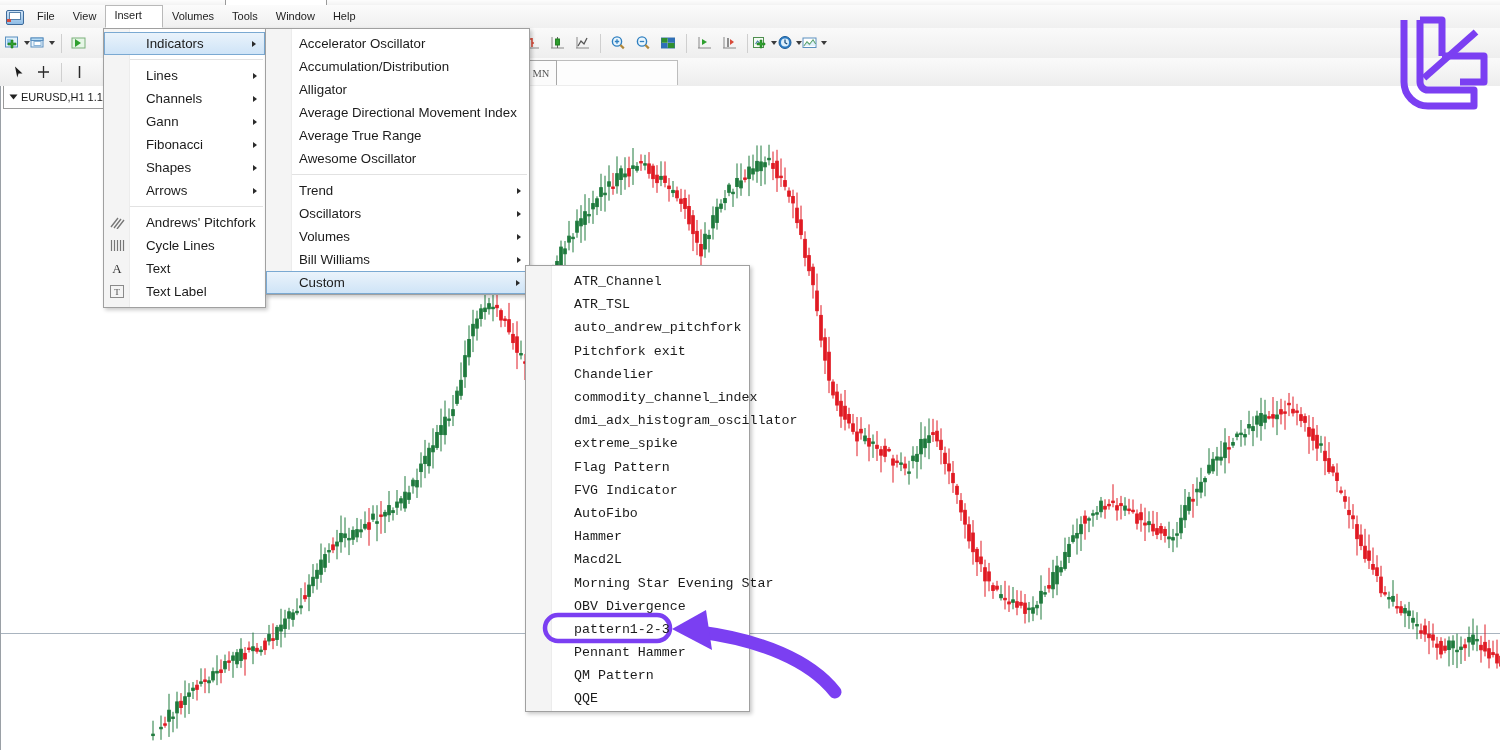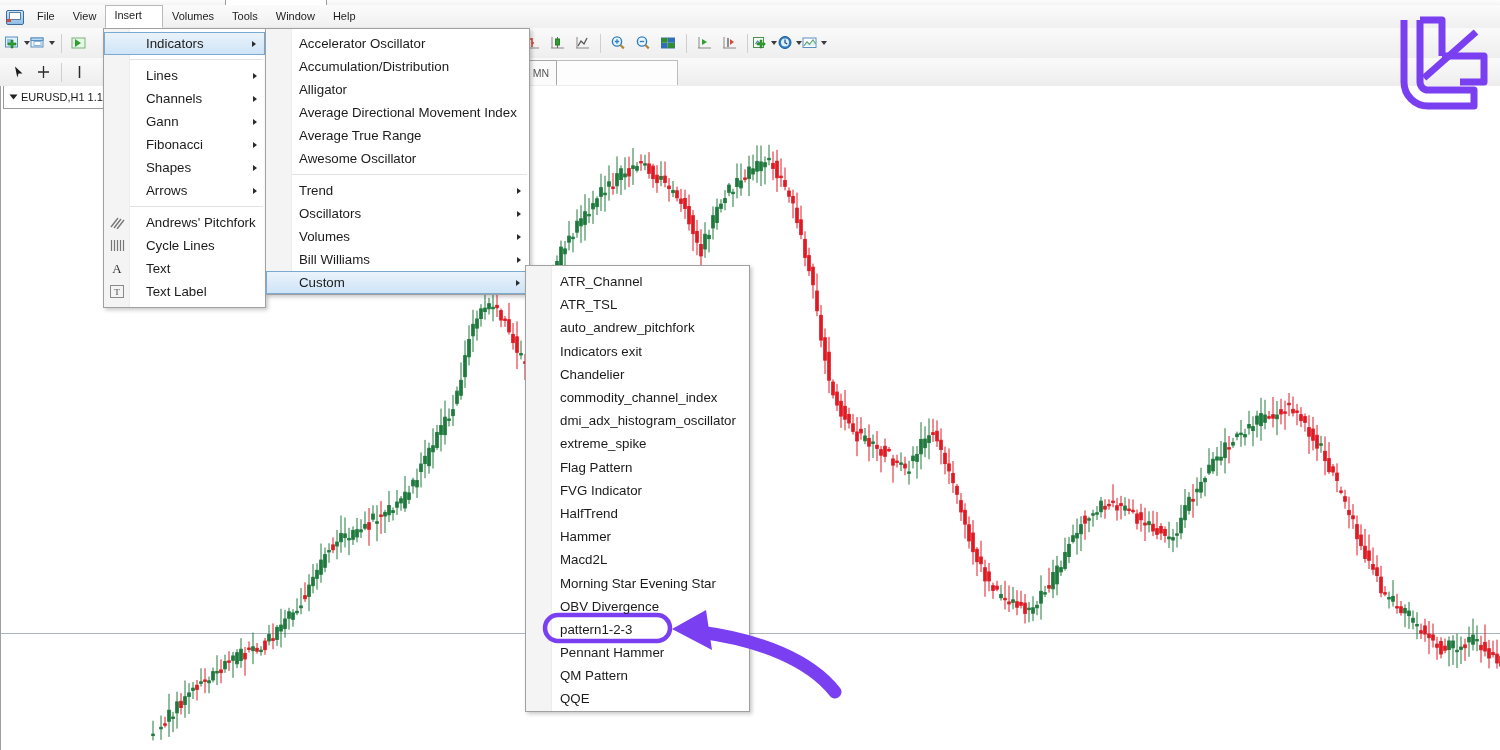--- a/index.html
+++ b/index.html
@@ -40,21 +40,21 @@
   .tbsep{width:1px;height:19px;background:#cfcfcf;margin:0 5px;}
   .tbbtn{width:25px;height:23px;display:flex;align-items:center;justify-content:center;
     position:relative;cursor:default;}
   .caret{width:0;height:0;border-left:3.5px solid transparent;border-right:3.5px solid transparent;
     border-top:4px solid #3a3a3a;margin-left:1px;margin-right:3px;}
 
   .ico{position:relative;width:19px;height:19px;}
   .ico svg{display:block;}
 
   
-  .tfbar{position:absolute;left:525px;top:60px;height:25px;display:flex;align-items:stretch;}
+  .tfbar{position:absolute;left:525px;top:60px;height:25px;display:flex;align-items:stretch;font-family:Liberation Serif, serif;}
   .tftab{width:30px;border:1px solid #a8a8a8;border-bottom:none;background:#fbfbfb;
     display:flex;align-items:center;justify-content:center;font-size:10.5px;color:#555;}
   .tfrest{width:120px;border:1px solid #bdbdbd;border-left:none;border-bottom:none;background:#fdfdfd;}
 
   
   .chartpane{position:absolute;left:0;top:86px;width:1500px;height:664px;background:#ffffff;
     border-left:1px solid #9aa0a6;box-sizing:border-box;overflow:hidden;}
   .chartlabelbox{position:absolute;left:2px;top:0px;width:118px;height:22px;
     border:1px solid #9a9a9a;border-top:none;background:#fff;display:flex;align-items:center;
     font-size:11px;color:#1a1a1a;white-space:nowrap;overflow:hidden;}
@@ -85,21 +85,21 @@
   #insertMenu .mrow{padding-left:42px;}
   #insertMenu .mrow.hl{padding-left:41px;}
 
   
   #indicatorsMenu{left:265px;top:28px;width:265px;padding:3px 0 0 0;}
   #indicatorsMenu .mrow{padding-left:33px;}
   #indicatorsMenu .mrow.hl{padding-left:32px;}
 
   
   #customMenu{left:525px;top:265px;width:225px;padding:4px 0 0 0;}
-  #customMenu .mrow{padding-left:34px;height:23.2px;}
+  #customMenu .mrow{padding-left:48px;height:23.2px;font-family:Liberation Mono, monospace;}
 
   
   .annot{position:absolute;left:0;top:0;width:1500px;height:750px;pointer-events:none;}
 </style>
 </head>
 <body>
 
 <div id="app">
 
   <div class="titlesliver">
@@ -1098,42 +1098,42 @@
   <div class="mrow">
         <span class="lbl">ATR_Channel</span>
       </div>
       <div class="mrow">
         <span class="lbl">ATR_TSL</span>
       </div>
       <div class="mrow">
         <span class="lbl">auto_andrew_pitchfork</span>
       </div>
       <div class="mrow">
-        <span class="lbl">Indicators exit</span>
+        <span class="lbl">Pitchfork exit</span>
       </div>
       <div class="mrow">
         <span class="lbl">Chandelier</span>
       </div>
       <div class="mrow">
         <span class="lbl">commodity_channel_index</span>
       </div>
       <div class="mrow">
         <span class="lbl">dmi_adx_histogram_oscillator</span>
       </div>
       <div class="mrow">
         <span class="lbl">extreme_spike</span>
       </div>
       <div class="mrow">
         <span class="lbl">Flag Pattern</span>
       </div>
       <div class="mrow">
         <span class="lbl">FVG Indicator</span>
       </div>
       <div class="mrow">
-        <span class="lbl">HalfTrend</span>
+        <span class="lbl">AutoFibo</span>
       </div>
       <div class="mrow">
         <span class="lbl">Hammer</span>
       </div>
       <div class="mrow">
         <span class="lbl">Macd2L</span>
       </div>
       <div class="mrow">
         <span class="lbl">Morning Star  Evening Star</span>
       </div>

